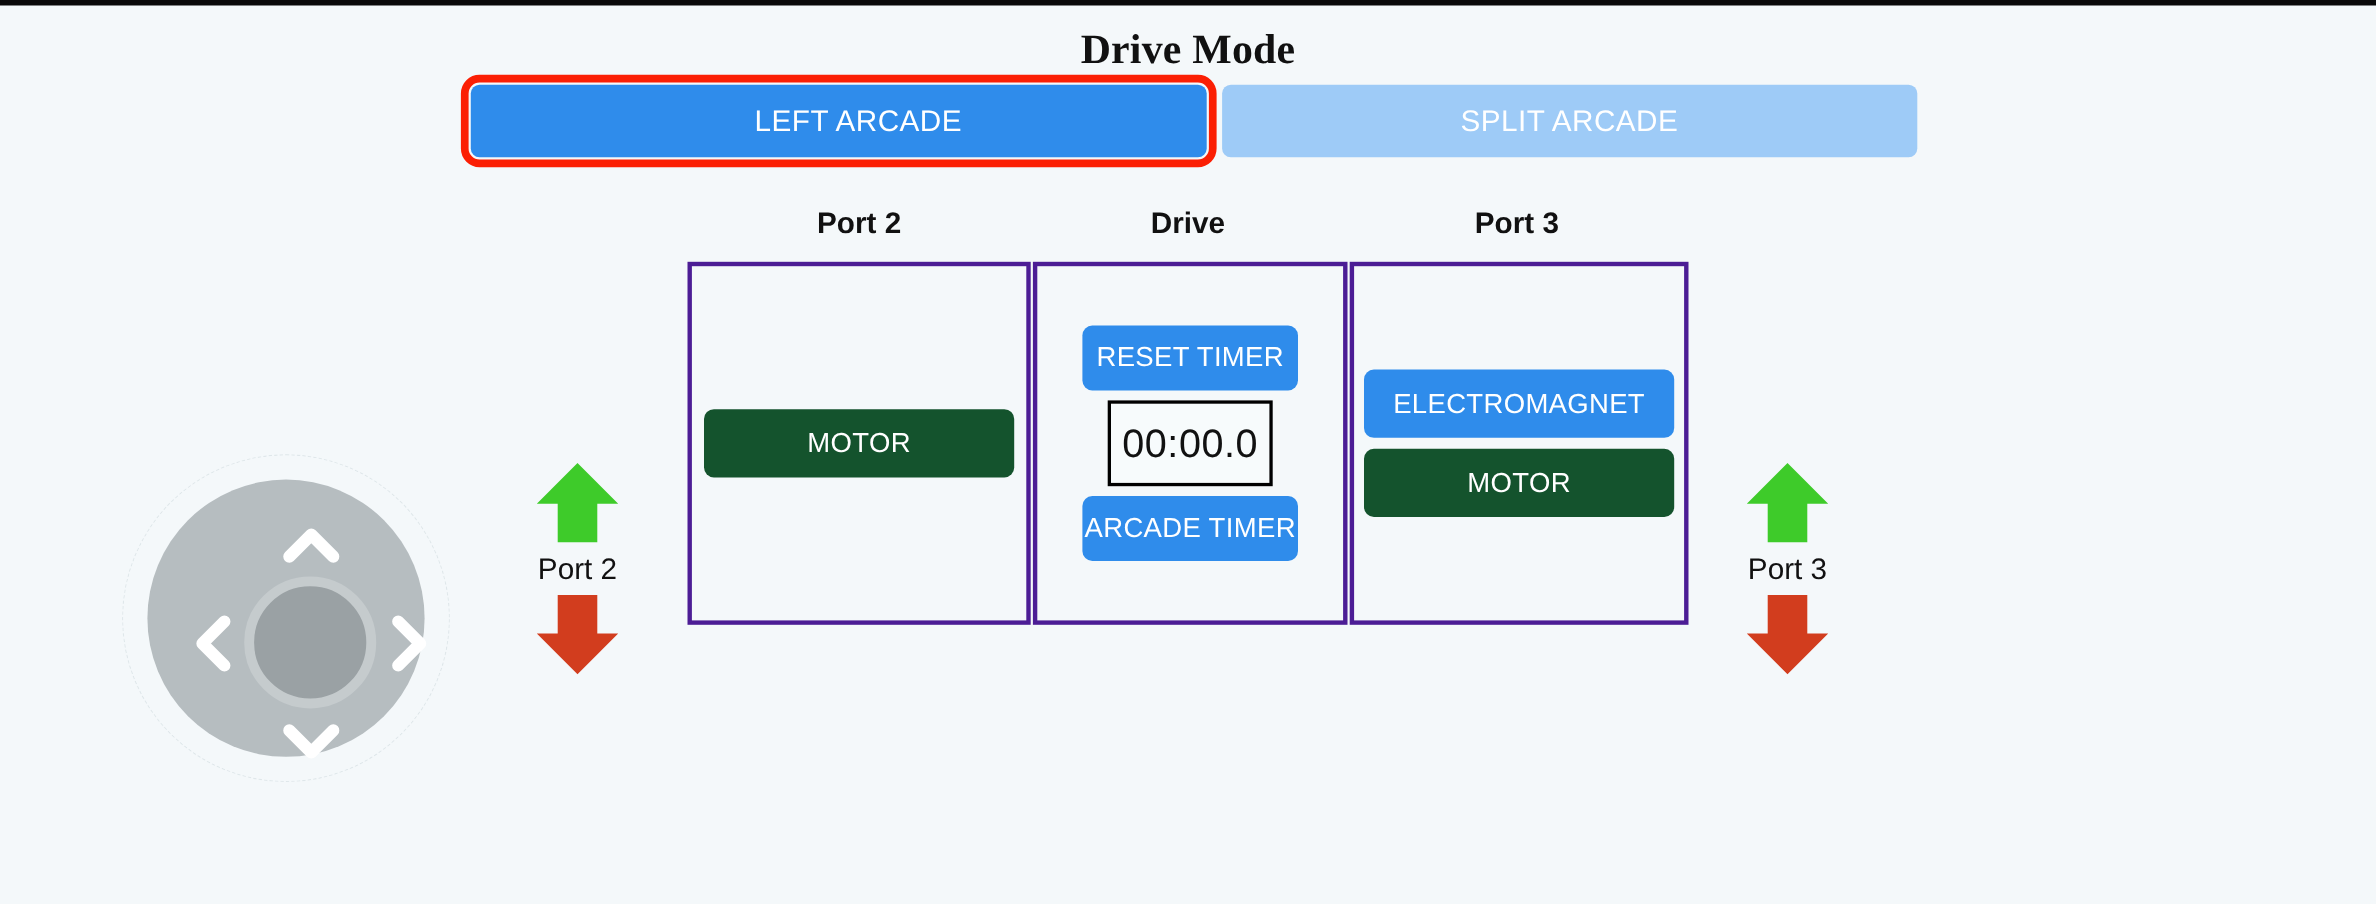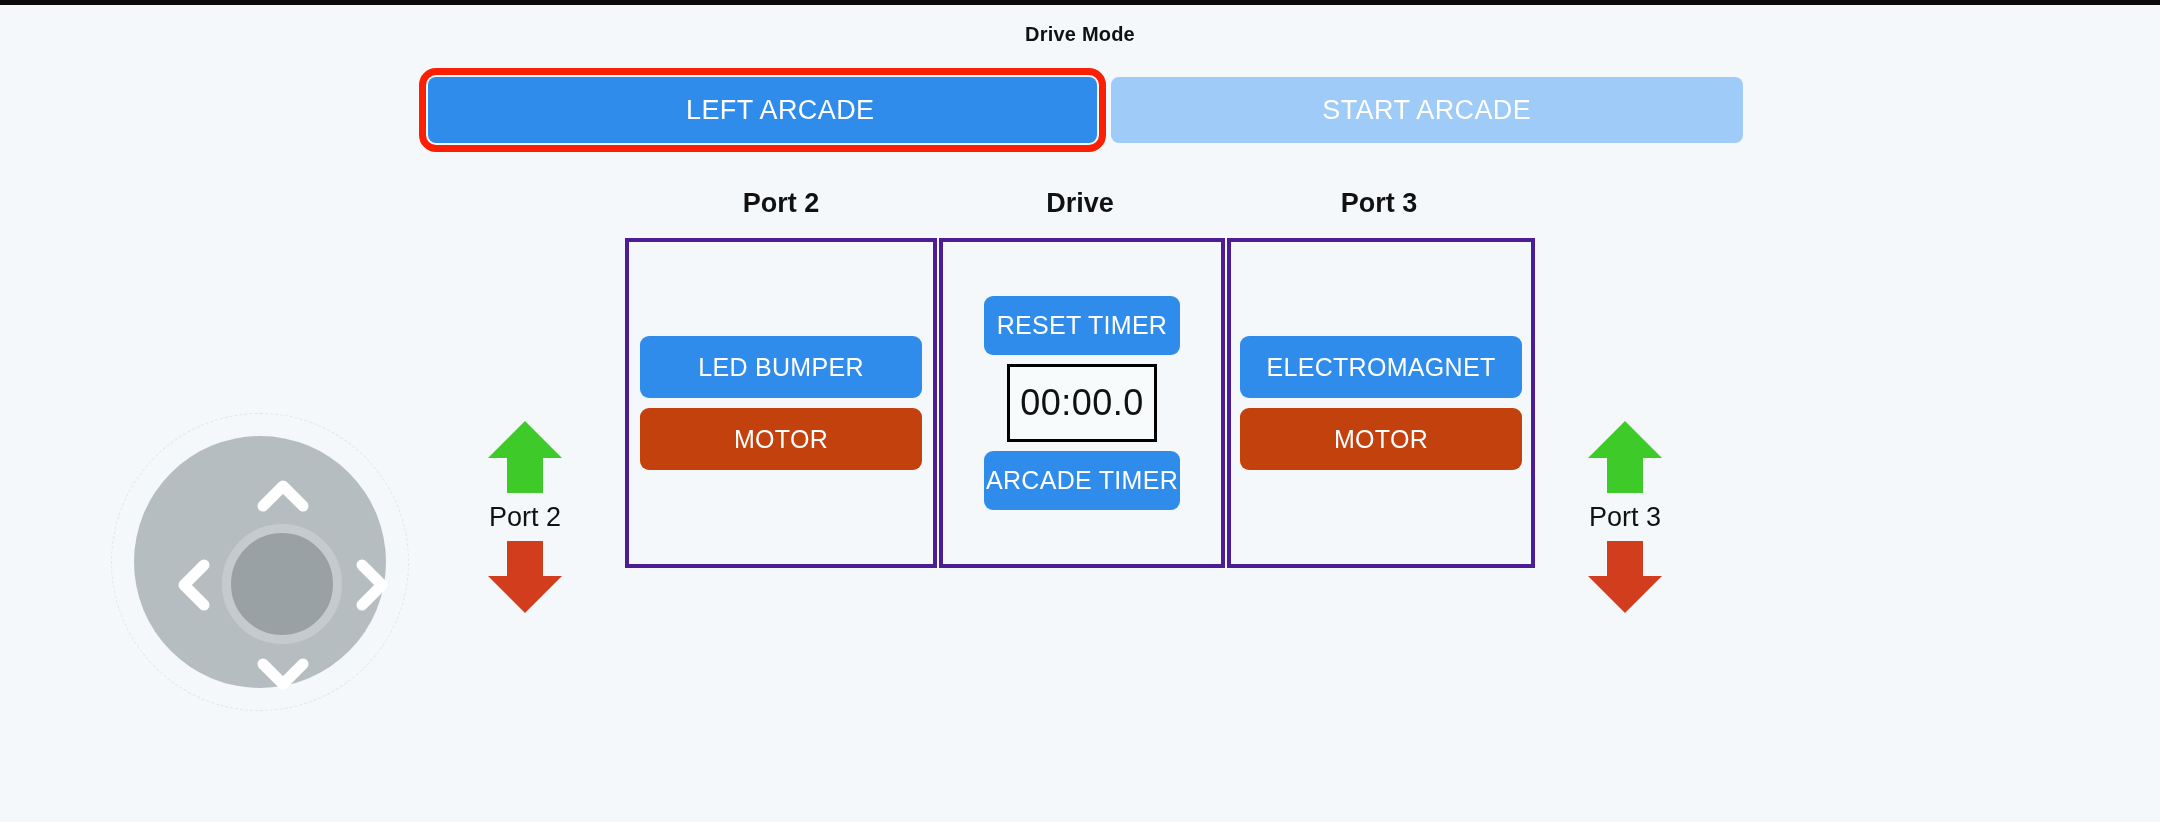--- a/index.html
+++ b/index.html
@@ -25,24 +25,25 @@
     background: #0a0a0a;
   }
 
   
   #drive-mode-title {
     position: absolute;
     top: 23px;
     left: 0;
     width: 2160px;
     text-align: center;
-    font-size: 20px;
+    font-size: 38px;
     font-weight: bold;
     color: #111111;
     letter-spacing: 0.2px;
+    font-family: Liberation Serif, serif;
   }
 
   #drive-mode-bar {
     position: absolute;
     top: 77px;
     left: 428px;
     width: 1315px;
     height: 66px;
     display: flex;
     gap: 14px;
@@ -120,21 +121,21 @@
   .port-stack {
     width: 282px;
     display: flex;
     flex-direction: column;
     gap: 10px;
   }
 
   .port-button {
     height: 62px;
     border-radius: 9px;
-    background: #c2410c;
+    background: #14532d;
     color: #ffffff;
     font-size: 25px;
     display: flex;
     align-items: center;
     justify-content: center;
     border: none;
     font-family: "Liberation Sans", sans-serif;
     letter-spacing: 0.3px;
     cursor: pointer;
     user-select: none;
@@ -248,34 +249,33 @@
 </style>
 </head>
 <body>
 
 <div id="top-strip"></div>
 
 <div id="drive-mode-title">Drive Mode</div>
 
 <div id="drive-mode-bar">
   <button class="mode-button is-active is-focused">LEFT ARCADE</button>
-  <button class="mode-button">START ARCADE</button>
+  <button class="mode-button">SPLIT ARCADE</button>
 </div>
 
 <div id="console-labels">
   <div class="console-label col-port2">Port 2</div>
   <div class="console-label col-timer">Drive</div>
   <div class="console-label col-port3">Port 3</div>
 </div>
 
 <div id="console">
 
   <div class="console-panel panel-port2">
     <div class="port-stack">
-      <button class="port-button is-active">LED BUMPER</button>
       <button class="port-button">MOTOR</button>
     </div>
   </div>
 
   <div class="console-panel panel-timer">
     <div class="timer-stack">
       <button class="timer-button">RESET TIMER</button>
       <div id="timer-display">00:00.0</div>
       <button class="timer-button">ARCADE TIMER</button>
     </div>

